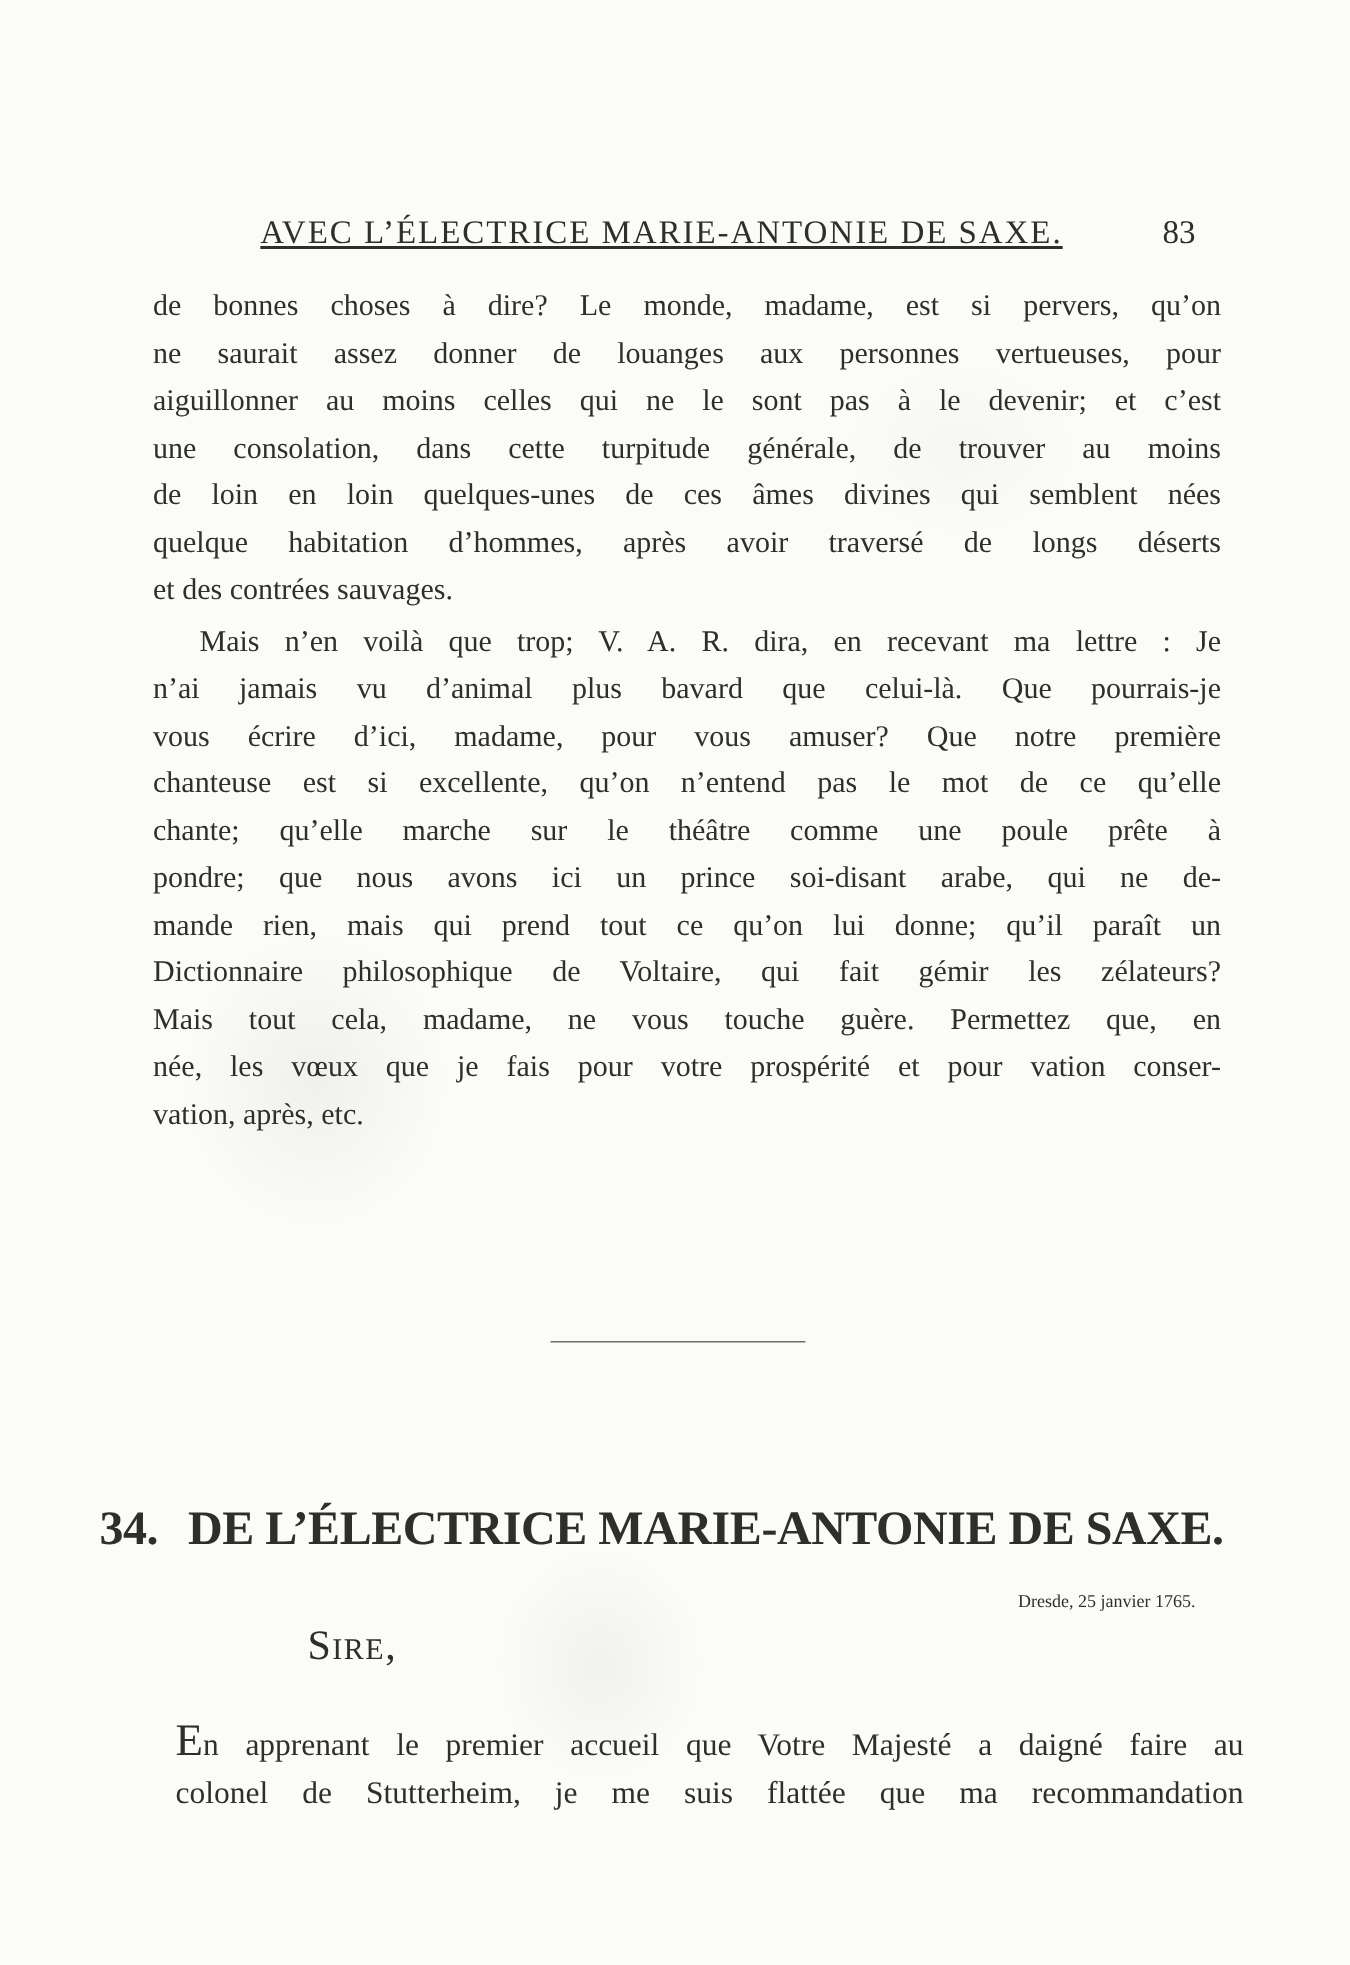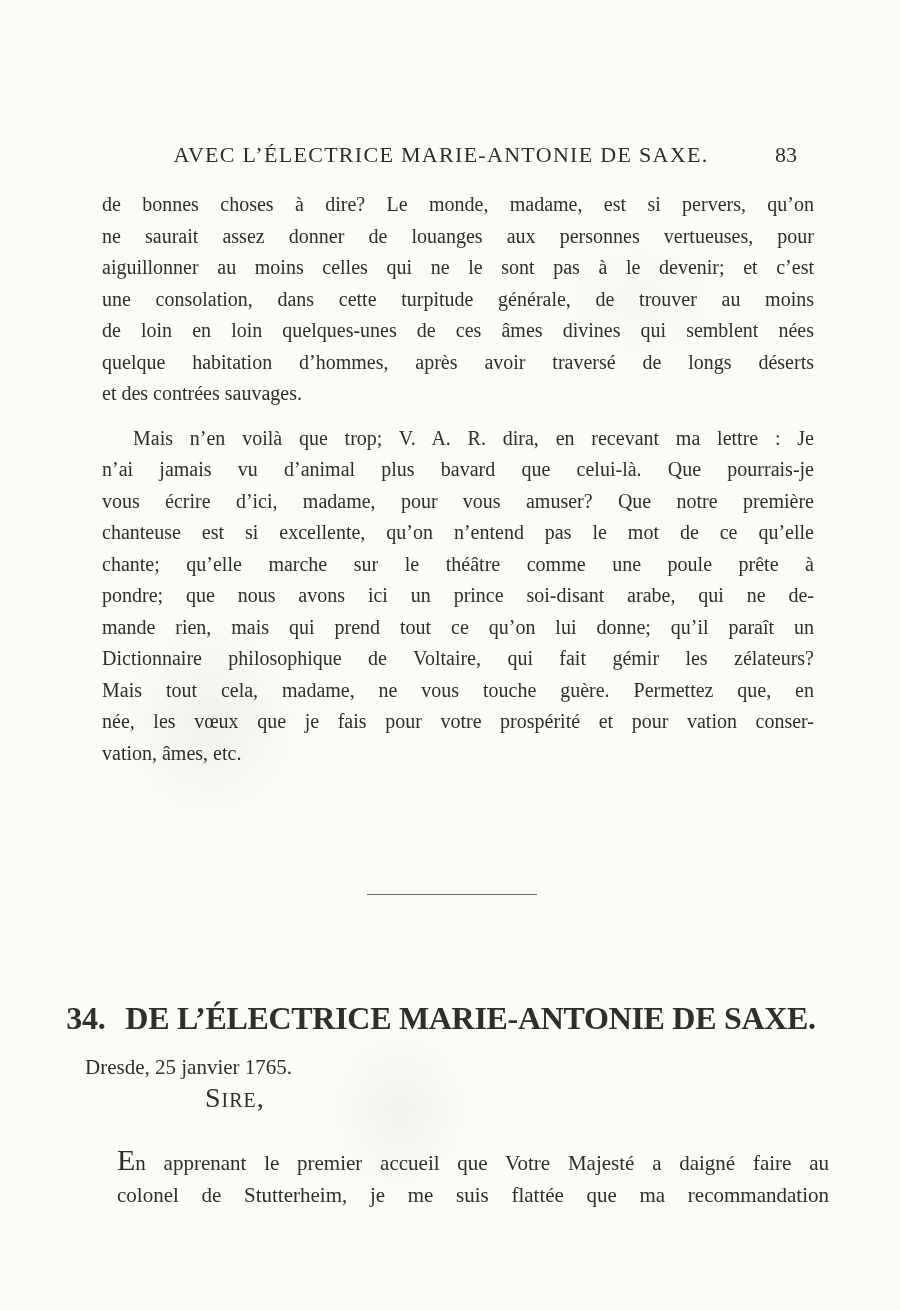--- a/index.html
+++ b/index.html
@@ -26,39 +26,39 @@
     background: radial-gradient(ellipse at center, rgba(120,120,110,0.04), rgba(120,120,110,0) 70%); }
 
   .running-header {
     position: absolute;
     left: 85px; top: 142px; width: 712px;
     font-size: 22px;
     line-height: 26px;
     letter-spacing: 1.3px;
     white-space: nowrap;
   }
-  .rh-title { display: block; text-align: center; }
+  .rh-title { display: block; text-align: center; text-decoration: underline; }
   .rh-pagenum {
     position: absolute; right: 0; top: 0;
     letter-spacing: 0;
   }
 
   .body-text {
     position: absolute;
     left: 102px; top: 189px; width: 712px;
     font-size: 20px;
     line-height: 31.5px;
   }
   .line {
     text-align: justify;
     text-align-last: justify;
   }
   .line.open { text-align-last: left; }
   .line.indent { text-indent: 31px; }
-  .para-2 { margin-top: 13px; }
+  .para-2 { margin-top: 3px; }
   .it { }
 
   .divider {
     position: absolute;
     left: 367px; top: 894px;
     width: 170px; height: 0;
     border-top: 1px solid #6f6f6a;
   }
 
   .section-heading {
@@ -69,21 +69,22 @@
     font-weight: bold;
     line-height: 38px;
     letter-spacing: -0.3px;
     white-space: nowrap;
   }
   .sh-number { margin-right: 20px; }
 
   .dateline {
     position: absolute;
     left: 85px; top: 1055px; width: 712px;
-    font-size: 21px;
+    text-align: right;
+    font-size: 12px;
     line-height: 24px;
   }
 
   .salutation {
     position: absolute;
     left: 205px; top: 1084px;
     font-size: 28px;
     line-height: 28px;
     font-variant: small-caps;
     letter-spacing: 1px;
@@ -129,21 +130,21 @@
       <div class="line indent">Mais n’en voilà que trop; V. A. R. dira, en recevant ma lettre : Je</div>
       <div class="line">n’ai jamais vu d’animal plus bavard que celui-là.  Que pourrais-je</div>
       <div class="line">vous écrire d’ici, madame, pour vous amuser?  Que notre première</div>
       <div class="line">chanteuse est si excellente, qu’on n’entend pas le mot de ce qu’elle</div>
       <div class="line">chante; qu’elle marche sur le théâtre comme une poule prête à</div>
       <div class="line">pondre; que nous avons ici un prince soi-disant arabe, qui ne de-</div>
       <div class="line">mande rien, mais qui prend tout ce qu’on lui donne; qu’il paraît un</div>
       <div class="line"><span class="it">Dictionnaire philosophique</span><span> de Voltaire, qui fait gémir les zélateurs?</span></div>
       <div class="line">Mais tout cela, madame, ne vous touche guère.  Permettez que, en</div>
       <div class="line">née, les vœux que je fais pour votre prospérité et pour vation conser-</div>
-      <div class="line open">vation, âmes, etc.</div>
+      <div class="line open">vation, après, etc.</div>
     </div>
   </div>
 
   <div class="divider"></div>
 
   <div class="section-heading">
     <span class="sh-number">34.</span>
     <span class="sh-title">DE L’ÉLECTRICE MARIE-ANTONIE DE SAXE.</span>
   </div>
 

